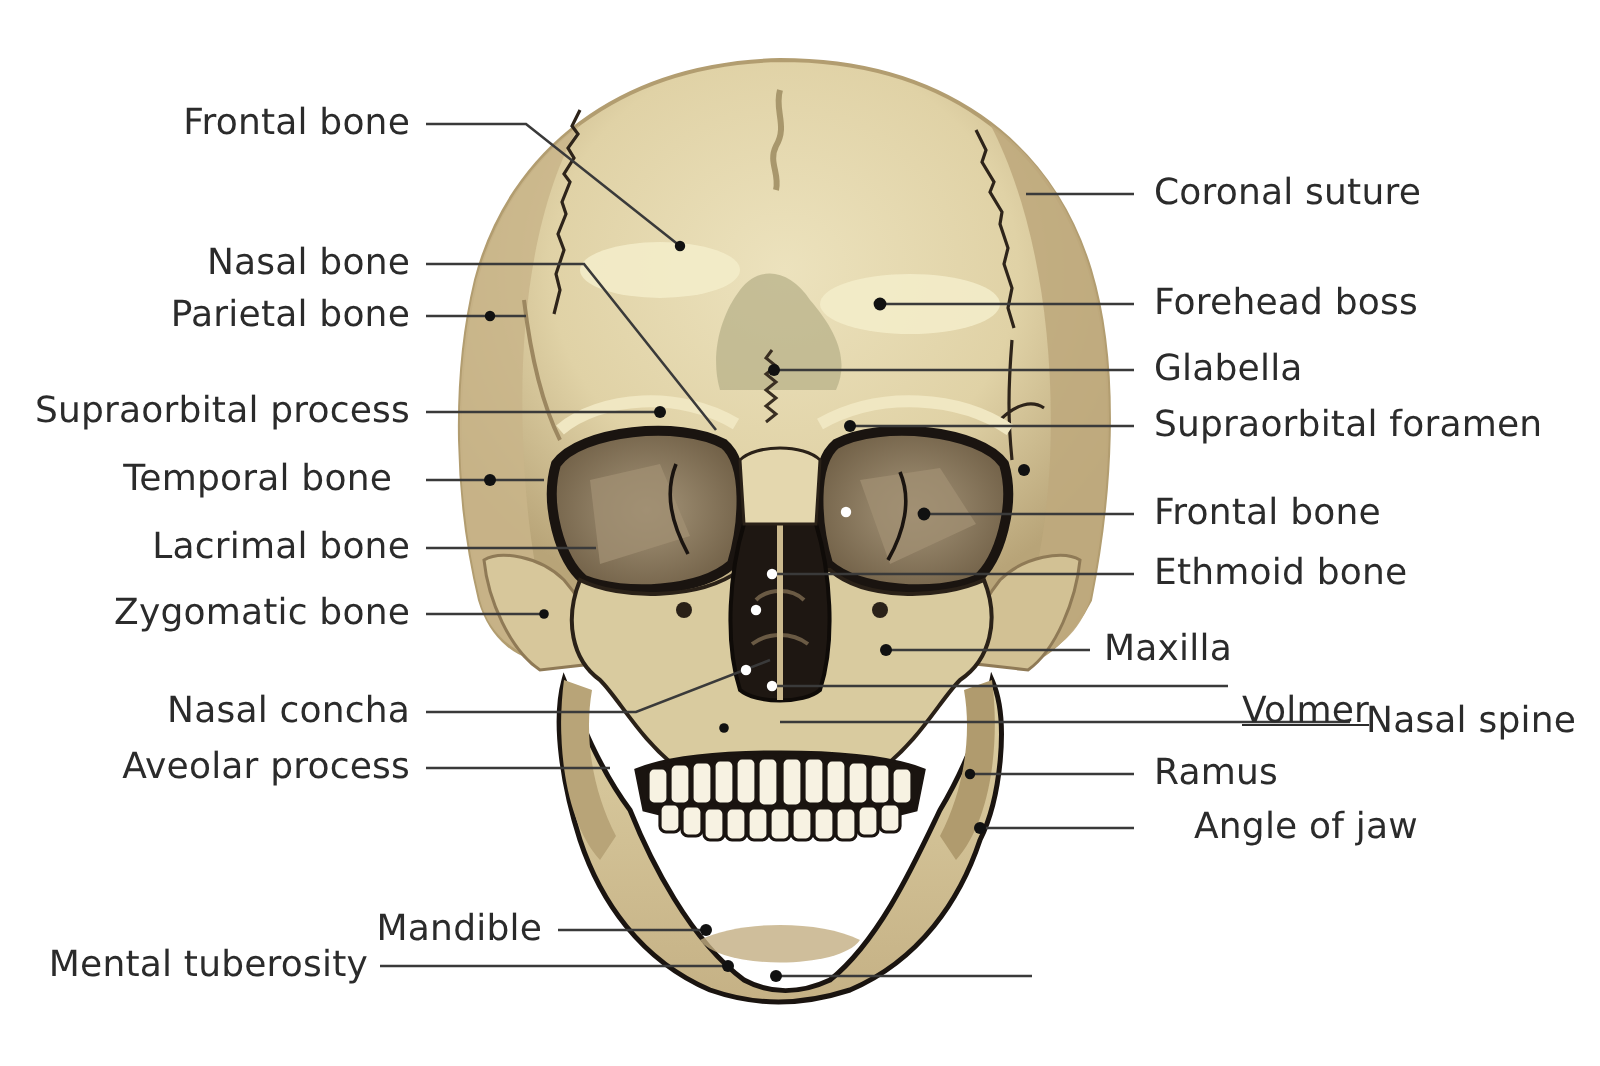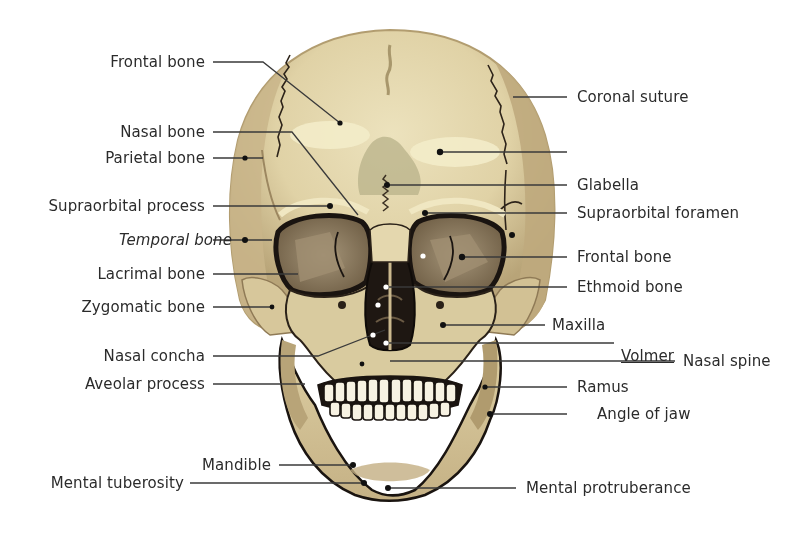--- a/index.html
+++ b/index.html
@@ -1,18 +1,18 @@
 <!DOCTYPE html>
 <html><head>
 <meta charset="utf-8">
 <style>
   html, body { margin: 0; padding: 0; background: #ffffff; }
   body { width: 800px; height: 533px; position: relative; overflow: hidden; font-family: "DejaVu Sans", sans-serif; }
   #stage { position: absolute; left: 0; top: 0; width: 800px; height: 533px; }
-  .label { position: absolute; font-size: 15px; color: #2b2b2b; white-space: nowrap; line-height: 18px; letter-spacing: 0.1px; }
+  .label { position: absolute; font-size: 18px; color: #2b2b2b; white-space: nowrap; line-height: 18px; letter-spacing: 0.1px; }
   .label.left { text-align: right; }
   svg { position: absolute; left: 0; top: 0; }
 </style>
 </head>
 <body>
 
 <div id="stage">
 
   <svg width="800" height="533" viewBox="0 0 800 533">
     <defs>
@@ -169,33 +169,33 @@
       <circle cx="373" cy="335" r="2.6"></circle>
       <circle cx="386" cy="343" r="2.6"></circle>
       <circle cx="423" cy="256" r="2.6"></circle>
     </g>
   </svg>
 
   <div class="label left" style="right:595px; top:53px;">Frontal bone</div>
   <div class="label left" style="right:595px; top:123px;">Nasal bone</div>
   <div class="label left" style="right:595px; top:149px;">Parietal bone</div>
   <div class="label left" style="right:595px; top:197px;">Supraorbital process</div>
-  <div class="label left" style="right:568px; top:231px;font-style:italic;">Temporal bone</div>
+  <div class="label left" style="right:604px; top:231px;">Temporal bone</div>
   <div class="label left" style="right:595px; top:265px;">Lacrimal bone</div>
   <div class="label left" style="right:595px; top:298px;">Zygomatic bone</div>
   <div class="label left" style="right:595px; top:347px;">Nasal concha</div>
   <div class="label left" style="right:595px; top:375px;margin-left:36px;">Aveolar process</div>
   <div class="label left" style="right:529px; top:456px;">Mandible</div>
   <div class="label left" style="right:616px; top:474px;">Mental tuberosity</div>
 
   <div class="label" style="left:577px; top:88px;">Coronal suture</div>
+  <div class="label" style="left:577px; top:143px;">Forehead boss</div>
   <div class="label" style="left:577px; top:176px;">Glabella</div>
   <div class="label" style="left:577px; top:204px;">Supraorbital foramen</div>
   <div class="label" style="left:577px; top:248px;">Frontal bone</div>
   <div class="label" style="left:577px; top:278px;">Ethmoid bone</div>
   <div class="label" style="left:552px; top:316px;">Maxilla</div>
   <div class="label" style="left:621px; top:347px;text-decoration:underline;">Volmer</div>
   <div class="label" style="left:683px; top:352px;">Nasal spine</div>
   <div class="label" style="left:577px; top:378px;">Ramus</div>
   <div class="label" style="left:577px; top:405px;margin-left:20px;">Angle of jaw</div>
-  <div class="label" style="left:526px; top:479px;">Mental protruberance</div>
 
 </div>
 
 </body></html>

